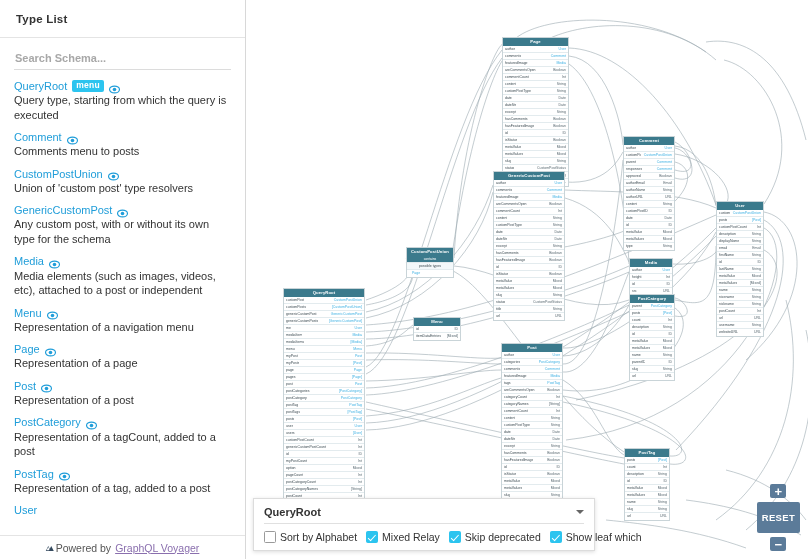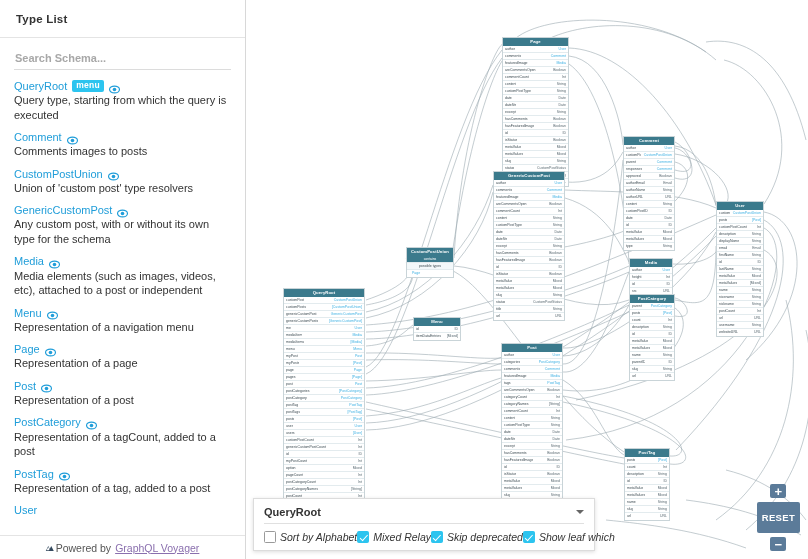--- a/index.html
+++ b/index.html
@@ -85,21 +85,21 @@
     box-shadow: 0 1px 4px rgba(0,0,0,.14);
     padding: 7px 10px 7px 10px;
   }
   #root-select-row {
     display: flex; align-items: center; justify-content: space-between;
     border-bottom: 1px solid #e0e0e0; padding-bottom: 5px;
   }
   #root-select-value { font-size: 11px; font-weight: bold; color: #333; }
   .caret { width: 0; height: 0; border-left: 4px solid transparent; border-right: 4px solid transparent;
            border-top: 4px solid #666; }
-  #checkbox-row { display: flex; align-items: flex-end; padding-top: 7px; font-style: italic; }
+  #checkbox-row { display: flex; align-items: flex-end; gap: 9px; padding-top: 7px; }
   .cb-item { display: flex; align-items: center; gap: 4px; cursor: pointer; }
   .cb-label { font-size: 10.5px; color: #333; white-space: nowrap; }
   .cb-box { width: 12px; height: 12px; border: 1.6px solid #9a9a9a; border-radius: 1.5px; background: #fff; }
   .cb-box.checked { background: #2cc4ef; border-color: #2cc4ef; position: relative; }
   .cb-box.checked::after {
     content: ""; position: absolute; left: 3.3px; top: .7px;
     width: 3px; height: 6.5px; border: solid #fff; border-width: 0 1.8px 1.8px 0;
     transform: rotate(42deg);
   }
 
@@ -144,21 +144,21 @@
           <div class="type-desc">Query type, starting from which the query is executed</div>
         </div>
         <div class="type-entry">
           <div class="type-line">
             <span class="type-name">Comment</span>
             <span class="eye-icon"><svg viewBox="0 0 16 16" width="11" height="11">
                 <ellipse cx="8" cy="8" rx="7.2" ry="5" fill="none" stroke="#1f9dd9" stroke-width="1.7"></ellipse>
                 <circle cx="8" cy="8" r="2.6" fill="#1f9dd9"></circle>
               </svg></span>
           </div>
-          <div class="type-desc">Comments images to posts</div>
+          <div class="type-desc">Comments menu to posts</div>
         </div>
         <div class="type-entry">
           <div class="type-line">
             <span class="type-name">CustomPostUnion</span>
             <span class="eye-icon"><svg viewBox="0 0 16 16" width="11" height="11">
                 <ellipse cx="8" cy="8" rx="7.2" ry="5" fill="none" stroke="#1f9dd9" stroke-width="1.7"></ellipse>
                 <circle cx="8" cy="8" r="2.6" fill="#1f9dd9"></circle>
               </svg></span>
           </div>
           <div class="type-desc">Union of 'custom post' type resolvers</div>

